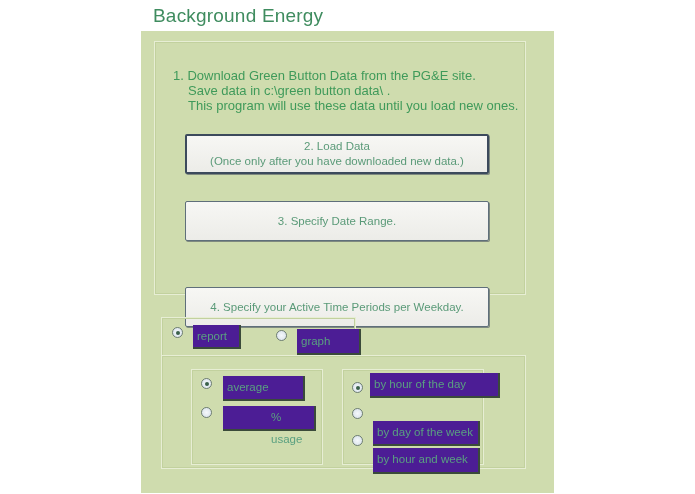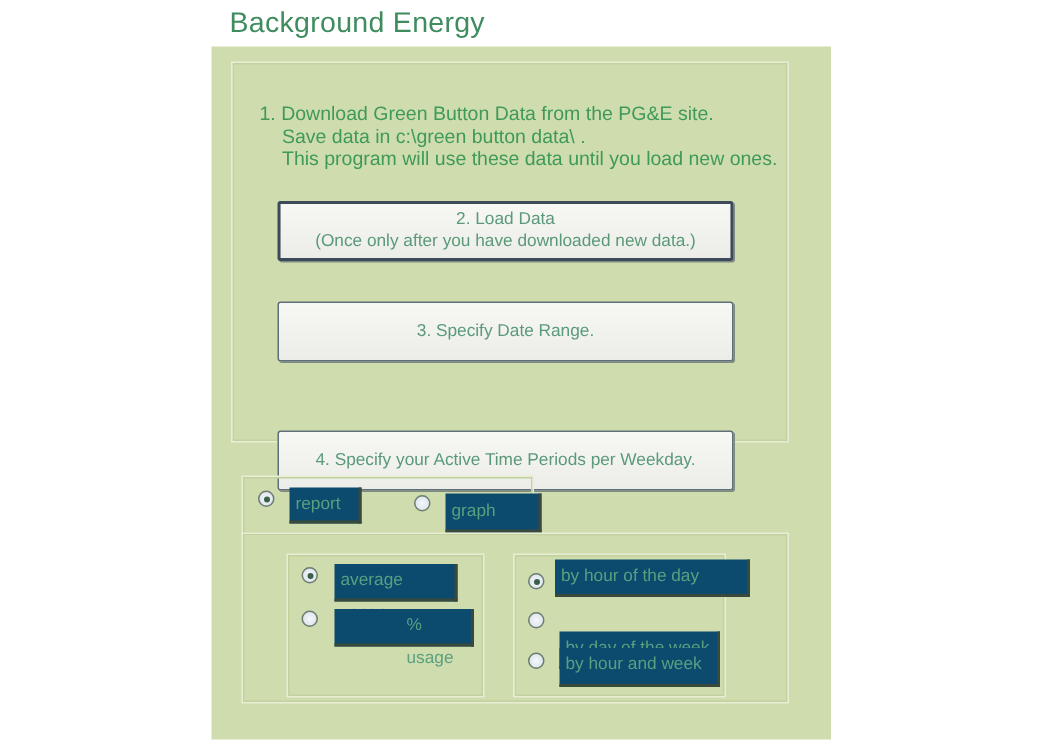--- a/index.html
+++ b/index.html
@@ -47,21 +47,21 @@
       border-radius: 50%;
       border: 1px solid #6d7d73;
       background: radial-gradient(#f5f8fb, #d5dfe8);
       cursor: pointer;
     }
     .radio.checked::after {
       content: ""; position: absolute; left: 2.5px; top: 2.5px;
       width: 4px; height: 4px; border-radius: 50%; background: #39604a;
     }
     .label-box {
-      position: absolute; background: #0c4a6e;
+      position: absolute; background: #4c1d95;
       border-right: 2px solid #3a4a3a; border-bottom: 2px solid #3a4a3a;
       color: #5aa080; font-size: 11.5px; line-height: 22px;
       padding-left: 4px; box-sizing: border-box;
       cursor: pointer;
     }
   </style>
 </head>
 <body>
 
 <div class="title">Background Energy</div>
@@ -109,13 +109,13 @@
 
 <div class="frame" style="left:342px; top:369px; width:140px; height:94px;"></div>
 
 <div class="radio checked" style="left:352px; top:382px;"></div>
 <div class="label-box" style="left:370px; top:373px; width:130px; height:25px;">by hour of the day</div>
 
 <div class="radio" style="left:352px; top:408px;"></div>
 <div class="label-box" style="left:373px; top:421px; width:107px; height:25px;">by day of the week</div>
 
 <div class="radio" style="left:352px; top:435px;"></div>
-<div class="label-box" style="left:373px; top:432px; width:107px; height:26px;">by hour and week</div>
+<div class="label-box" style="left:373px; top:448px; width:107px; height:26px;">by hour and week</div>
 
 </body></html>

